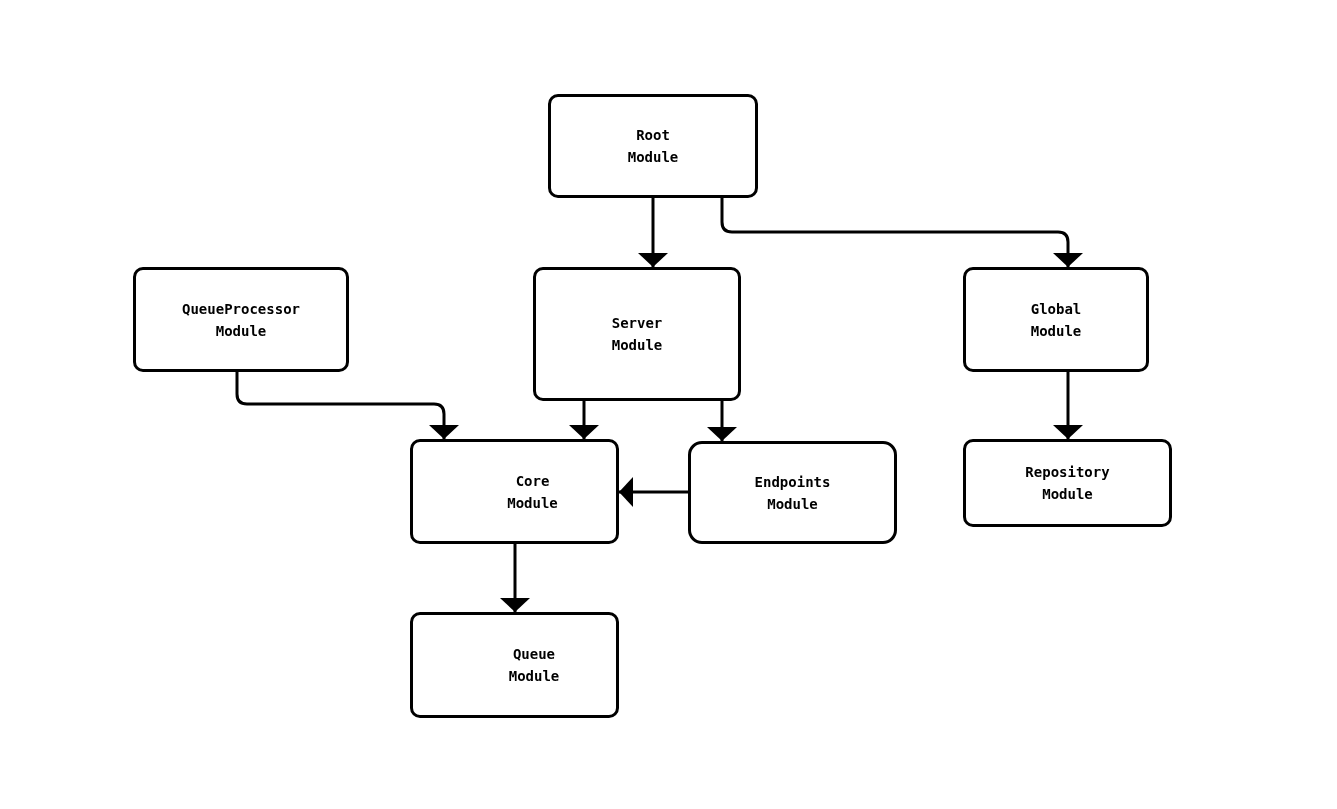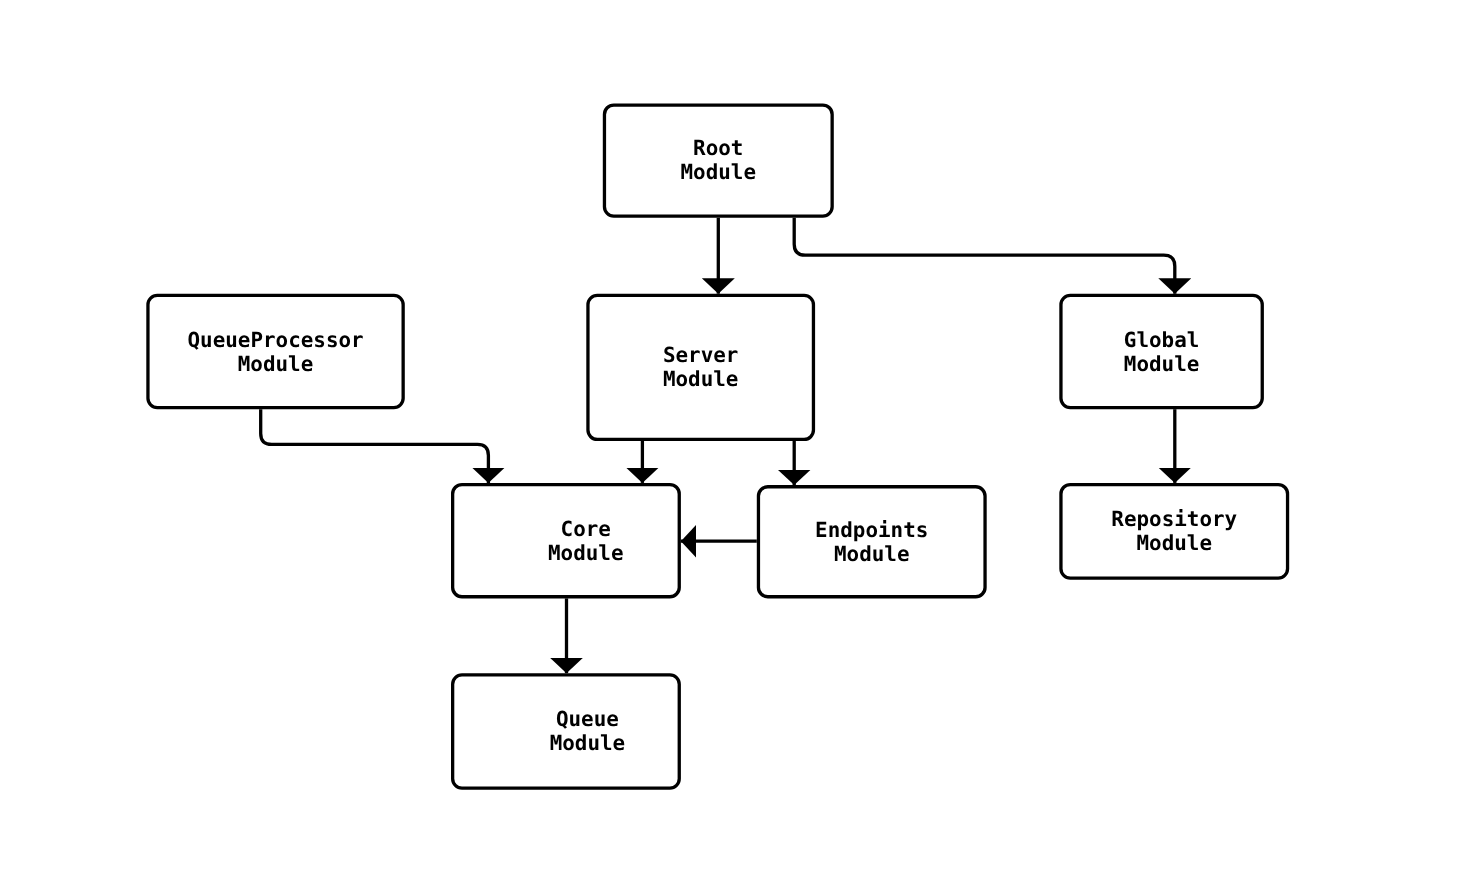--- a/index.html
+++ b/index.html
@@ -32,21 +32,21 @@
     border:3px solid var(--stroke);
     border-radius:10px;
     background:var(--node-fill);
     display:flex;
     align-items:center;
     justify-content:center;
     text-align:center;
   }
   .node .node-label{
     font-weight:700;
-    font-size:19px;
+    font-size:14px;
     line-height:22px;
     color:var(--text);
     white-space:pre-line;
     letter-spacing:0px;
   }
 </style>
 </head>
 <body>
 
 <div class="canvas">
@@ -65,37 +65,37 @@
         <path d="M688,492 L619,492" class="edge" marker-end="url(#arrowhead)"></path>
         <path d="M1068,372 L1068,439" class="edge" marker-end="url(#arrowhead)"></path>
         <path d="M515,544 L515,612" class="edge" marker-end="url(#arrowhead)"></path>
       </g>
   </svg>
   <div id="nodes-layer">
       <div class="node" style="left: 548px; top: 94px; width: 210px; height: 104px;">
         <span class="node-label">Root
 Module</span>
       </div>
-      <div class="node" style="left: 133px; top: 267px; width: 235px; height: 105px;">
+      <div class="node" style="left: 133px; top: 267px; width: 216px; height: 105px;">
         <span class="node-label">QueueProcessor
 Module</span>
       </div>
       <div class="node" style="left: 533px; top: 267px; width: 208px; height: 134px;">
         <span class="node-label">Server
 Module</span>
       </div>
       <div class="node" style="left: 963px; top: 267px; width: 186px; height: 105px;">
         <span class="node-label">Global
 Module</span>
       </div>
       <div class="node" style="left: 410px; top: 439px; width: 209px; height: 105px; padding-left: 36px;">
         <span class="node-label">Core
 Module</span>
       </div>
-      <div class="node" style="left: 688px; top: 441px; width: 209px; height: 103px;">
+      <div class="node" style="left: 688px; top: 441px; width: 209px; height: 103px; border-radius: 14px;">
         <span class="node-label">Endpoints
 Module</span>
       </div>
       <div class="node" style="left: 963px; top: 439px; width: 209px; height: 88px;">
         <span class="node-label">Repository
 Module</span>
       </div>
       <div class="node" style="left: 410px; top: 612px; width: 209px; height: 106px; padding-left: 39px;">
         <span class="node-label">Queue
 Module</span>

